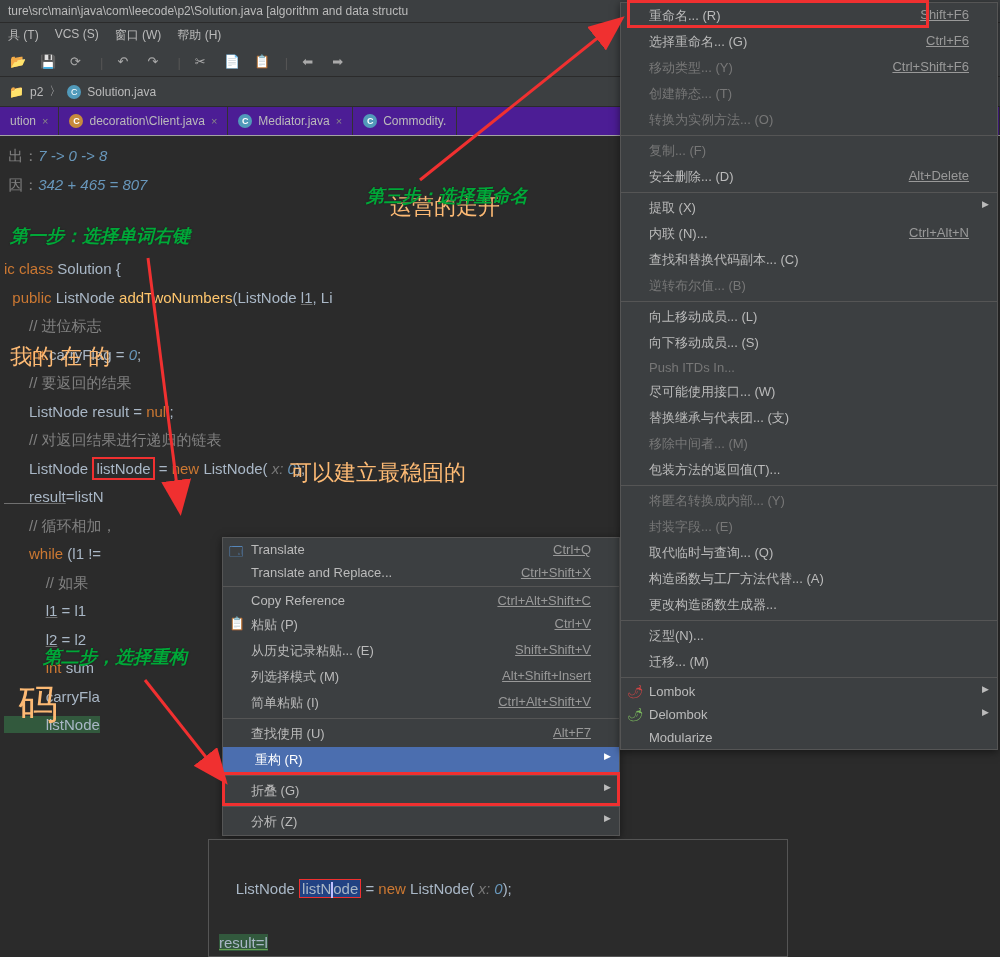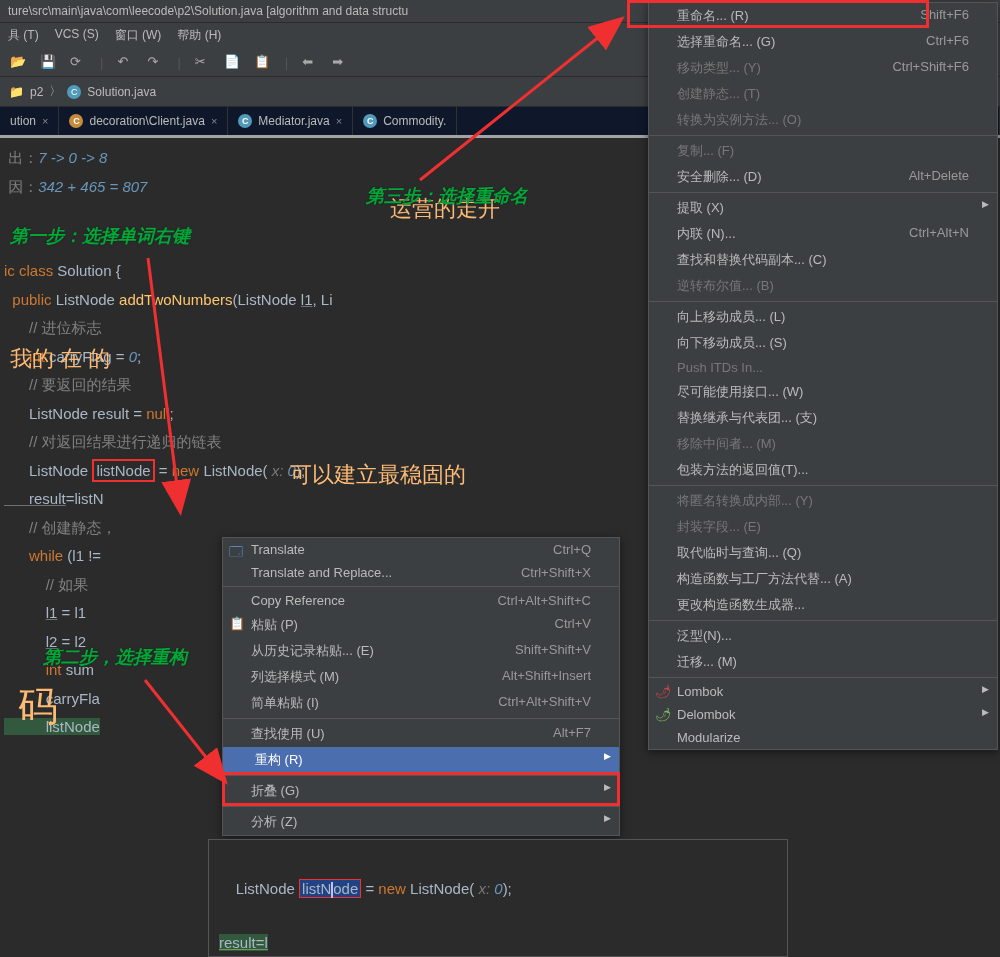--- a/index.html
+++ b/index.html
@@ -10,21 +10,21 @@
     .menubar span { cursor: pointer; }
     
     .toolbar { background: #3c3f41; padding: 6px 10px; display: flex; gap: 14px; align-items: center; border-bottom: 1px solid #2b2b2b; }
     .toolbar-icon { width: 16px; height: 16px; display: inline-block; color: #aaaaaa; }
     
     .breadcrumb { background: #3c3f41; padding: 6px 10px; display: flex; gap: 6px; align-items: center; font-size: 12px; color: #bbbbbb; border-bottom: 1px solid #2b2b2b; }
     .bc-icon { width: 14px; height: 14px; display: inline-flex; align-items: center; justify-content: center; }
     .bc-icon.folder { color: #80a9d6; }
     .bc-icon.java { background: #519aba; border-radius: 50%; width: 14px; height: 14px; font-size: 9px; color: #fff; }
     
-    .tabbar { background: #0f172a; display: flex; border-bottom: 3px solid #a3a3a3; overflow: hidden; align-items: center; }
+    .tabbar { background: #4c1d95; display: flex; border-bottom: 1px solid #a3a3a3; overflow: hidden; align-items: center; }
     .tab { padding: 7px 10px; display: flex; align-items: center; gap: 6px; font-size: 12px; color: #bbbbbb; border-right: 1px solid #323232; white-space: nowrap; cursor: pointer; }
     .tab .close { color: #888; font-size: 11px; }
     .tab-icon { width: 14px; height: 14px; border-radius: 50%; display: inline-flex; align-items: center; justify-content: center; font-size: 9px; font-weight: bold; }
     .tab-icon.c { background: #519aba; color: #fff; }
     .tab-icon.orange { background: #c78b3c; color: #fff; }
     
     .editor { background: #2b2b2b; font-family: "JetBrains Mono", "Consolas", monospace; font-size: 15px; line-height: 1.9; padding: 6px 4px; position: relative; height: 700px; overflow: hidden; }
     .line { white-space: pre; }
     .comment { color: #808080; }
     .keyword { color: #cc7832; }
@@ -33,36 +33,36 @@
     .param { color: #a9b7c6; text-decoration: underline; text-decoration-color: #707070; }
     .num { color: #6897bb; font-style: italic; }
     .hint { color: #787878; font-style: italic; }
     .var-boxed { border: 2px solid #f03030; padding: 1px 2px; }
     .watermark-text { color: #fdba74; position: absolute; font-size: 22px; font-weight: 500; }
 
     .context-menu { position: absolute; background: #3c3f41; border: 1px solid #555555; box-shadow: 0 2px 8px rgba(0,0,0,0.5); font-size: 13px; min-width: 380px; }
     .menu-item { display: flex; justify-content: space-between; padding: 4px 28px 4px 28px; color: #bbbbbb; cursor: pointer; position: relative; }
     .menu-item.highlighted { background: #4b6eaf; color: #fff; padding-left: 32px; }
     .menu-item.disabled { color: #777777; cursor: default; }
-    .menu-item .shortcut { color: #999999; margin-left: 24px; }
+    .menu-item .shortcut { color: #999999; margin-left: 24px; text-decoration: underline; }
     .menu-item .arrow { position: absolute; right: 8px; font-size: 9px; }
     .menu-sep { border-top: 1px solid #555555; margin: 2px 0; }
     .menu-icon { position: absolute; left: 6px; width: 16px; height: 16px; }
     
     .red-box { position: absolute; border: 3px solid #f03030; pointer-events: none; }
     .annotation { position: absolute; color: #00a838; font-weight: bold; font-style: italic; font-size: 18px; font-family: "KaiTi", "STKaiti", serif; pointer-events: none; text-shadow: 0 0 2px rgba(0,0,0,0.4); }
     
     .arrow-svg { position: absolute; pointer-events: none; }
     
     .bottom-snippet { position: absolute; left: 208px; bottom: 0; width: 580px; background: #2b2b2b; border: 1px solid #555; font-family: "Consolas", monospace; font-size: 15px; padding: 8px 10px 0 10px; line-height: 1.8; }
     .cursor-field { border: 1px solid #f03030; background: #214283; padding: 0 2px; }
     .cursor-field .caret { border-right: 2px solid #c0c0ff; display:inline-block; height: 16px; vertical-align: middle; }
     .bottom-result { color: #a9b7c6; text-decoration: underline; text-decoration-color: #669e52; }
     
-    .right-menu { position: absolute; right: 2px; top: 2px; background: #3c3f41; border: 1px solid #555555; box-shadow: 0 2px 8px rgba(0,0,0,0.5); width: 350px; }
+    .right-menu { position: absolute; right: 2px; top: 2px; background: #3c3f41; border: 1px solid #555555; box-shadow: 0 2px 8px rgba(0,0,0,0.5); width: 378px; }
   </style>
 </head>
 <body>
 
 <div class="titlebar">ture\src\main\java\com\leecode\p2\Solution.java [algorithm and data structu</div>
 
 <div class="menubar">
   <span>具 (T)</span>
   <span>VCS (S)</span>
   <span>窗口 (W)</span>
@@ -131,21 +131,21 @@
   <div class="line" style="height:56px;"></div>
   <div class="line"><span class="keyword">ic class </span><span class="type">Solution {</span></div>
   <div class="line"><span class="keyword">  public </span><span class="type">ListNode </span><span class="method">addTwoNumbers</span><span class="type">(ListNode </span><span class="param">l1</span><span class="type">, Li</span></div>
   <div class="line"><span class="comment">      // 进位标志</span></div>
   <div class="line"><span class="keyword">      int </span><span class="type">carryFlag = </span><span class="num">0</span><span class="type">;</span></div>
   <div class="line"><span class="comment">      // 要返回的结果</span></div>
   <div class="line"><span class="type">      ListNode result = </span><span class="keyword">null</span><span class="type">;</span></div>
   <div class="line"><span class="comment">      // 对返回结果进行递归的链表</span></div>
   <div class="line"><span class="type">      ListNode </span><span class="var-boxed">listNode</span><span class="type"> = </span><span class="keyword">new </span><span class="type">ListNode(</span><span class="hint"> x: </span><span class="num">0</span><span class="type">);</span></div>
   <div class="line"><span class="param">      result</span><span class="type">=listN</span></div>
-  <div class="line"><span class="comment">      // 创建静态，</span></div>
+  <div class="line"><span class="comment">      // 循环相加，</span></div>
   <div class="line"><span class="keyword">      while </span><span class="type">(l1 !=</span></div>
   <div class="line"><span class="comment">          // 如果</span></div>
   <div class="line"><span class="type">          </span><span class="param">l1</span><span class="type"> = l1</span></div>
   <div class="line"><span class="type">          </span><span class="param">l2</span><span class="type"> = l2</span></div>
   <div class="line"><span class="keyword">          int </span><span class="type">sum</span></div>
   <div class="line"><span class="type">          carryFla</span></div>
   <div class="line"><span style="background:#32593d">          listNode</span></div>
 </div>
 
 <div class="context-menu" style="left:222px; top:537px; width:398px;">

